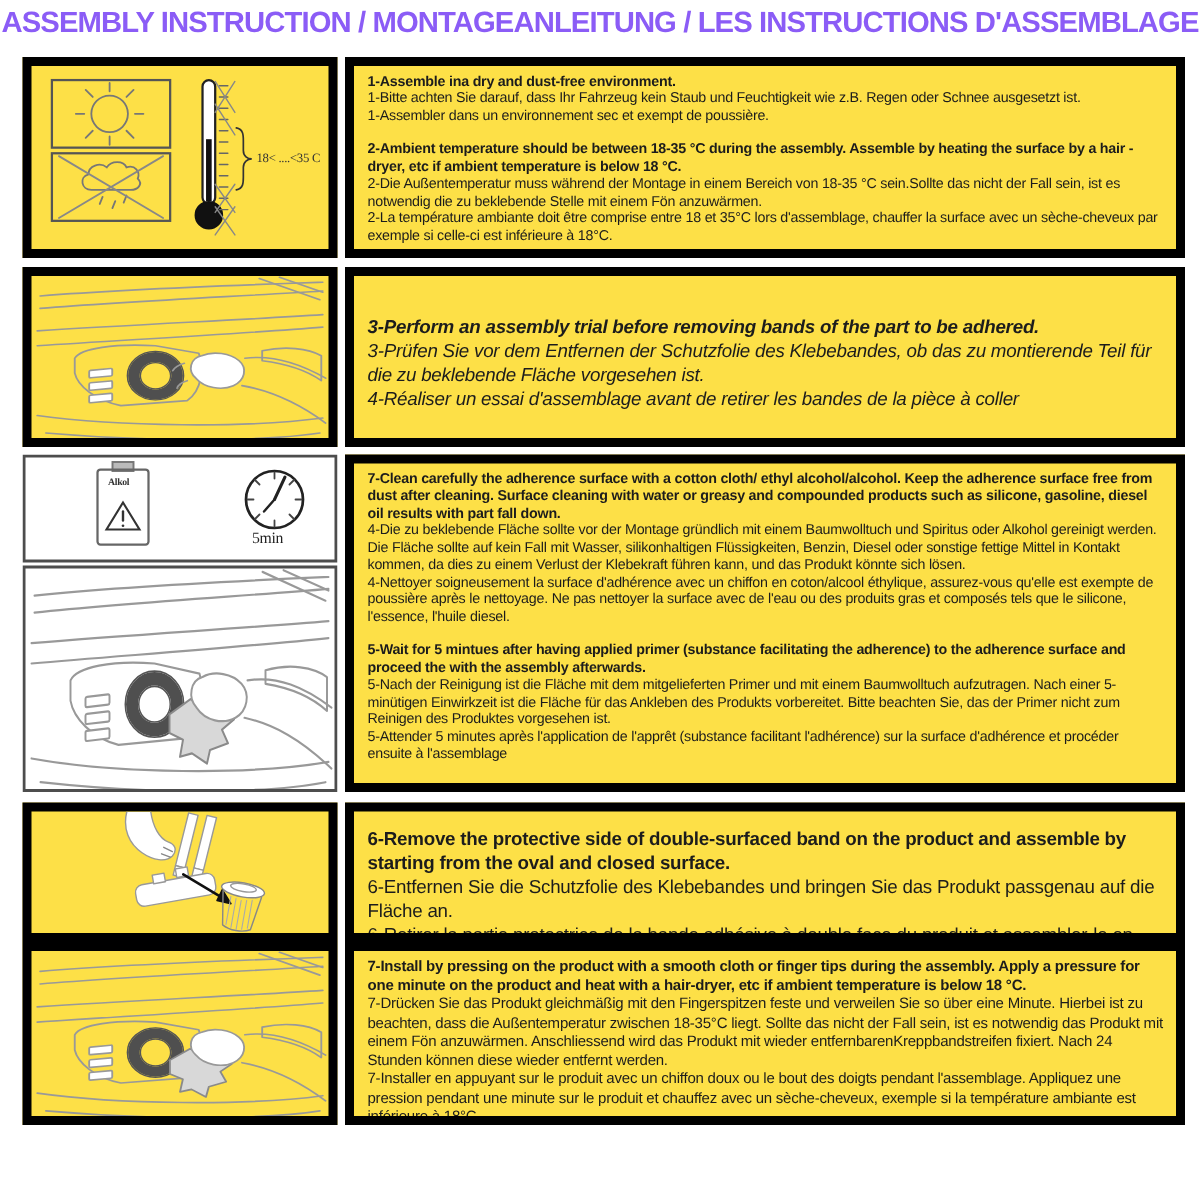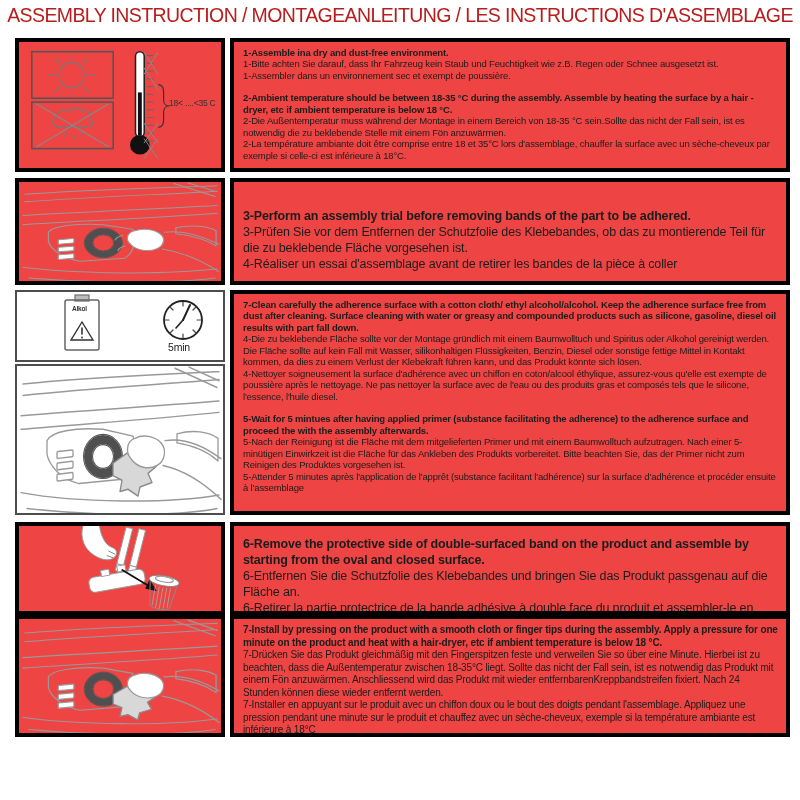--- a/index.html
+++ b/index.html
@@ -1,49 +1,49 @@
 <!DOCTYPE html>
 <html><head>
 <meta charset="utf-8">
 <style>
   html,body{margin:0;padding:0;background:#ffffff;}
   body{width:800px;height:800px;font-family:"Liberation Sans",sans-serif;color:#1c1c1c;}
   .page{position:relative;width:800px;height:800px;overflow:hidden;background:#fff;}
 
   .title{position:absolute;top:4px;left:0;width:100%;text-align:center;
-         font-size:19.5px;font-weight:400;letter-spacing:-0.6px;white-space:nowrap;color:#b91c1c;}
+         font-size:19.5px;font-weight:700;letter-spacing:-0.6px;white-space:nowrap;color:#8b5cf6;}
 
   .table{position:absolute;top:38px;left:15px;width:775px;}
   .row{display:flex;gap:5px;}
-  .cell{border:4px solid #000000;box-sizing:border-box;background:#ef4444;position:relative;}
+  .cell{border:6px solid #000000;box-sizing:border-box;background:#fde047;position:relative;}
   .left{width:210px;flex:none;overflow:hidden;}
   .right{flex:1;padding:5px 8px 4px 9px;overflow:hidden;}
 
   .r1{height:134px;margin-bottom:6px;}
-  .r2{height:107px;margin-bottom:5px;}
+  .r2{height:120px;margin-bottom:5px;font-style:italic;}
   .r3{height:225px;margin-bottom:7px;}
   .r4{height:93px;margin-bottom:0;}
   .r5{height:122px;}
 
   .left-split{border:none;display:flex;flex-direction:column;gap:2px;}
   .left-split .sub{border:2px solid #4d4d4d;box-sizing:border-box;position:relative;overflow:hidden;}
   .sub-top{height:72px;}
   .sub-bottom{height:151px;}
 
   .step p{margin:0;}
   .step .en{font-weight:700;}
   .sm .step p{font-size:9.5px;line-height:1.21;letter-spacing:-0.15px;}
   .mid .step p{font-size:10px;line-height:1.25;letter-spacing:-0.15px;}
   .big .step p{font-size:12.5px;line-height:1.28;letter-spacing:-0.15px;}
   .group-gap{height:11px;}
   .pad-top-lg{padding-top:26px;}
   .pad-top-sm{padding-top:10px;}
 
   .ill{position:absolute;inset:0;width:100%;height:100%;}
-  .ill-label{position:absolute;font-size:8.5px;color:#333;letter-spacing:-0.2px;white-space:nowrap;}
+  .ill-label{position:absolute;font-size:8.5px;color:#333;letter-spacing:-0.2px;white-space:nowrap;font-family:Liberation Serif, serif;}
   .lbl-range{left:150px;top:56px;}
   .lbl-alkol{left:55px;top:13px;font-size:6.5px;font-weight:700;}
   .lbl-5min{left:151px;top:49px;font-size:10.5px;color:#222;text-align:center;}
 
   .logo{position:absolute;top:746px;right:4px;background:#fff;padding:2px 2px 2px 16px;
         font-family:"DejaVu Sans","Liberation Sans",sans-serif;font-weight:800;
         font-size:45px;line-height:1;letter-spacing:-3px;white-space:nowrap;}
   .logo .black{color:#141414;}
   .logo .red{color:#e0393b;}
 </style>

